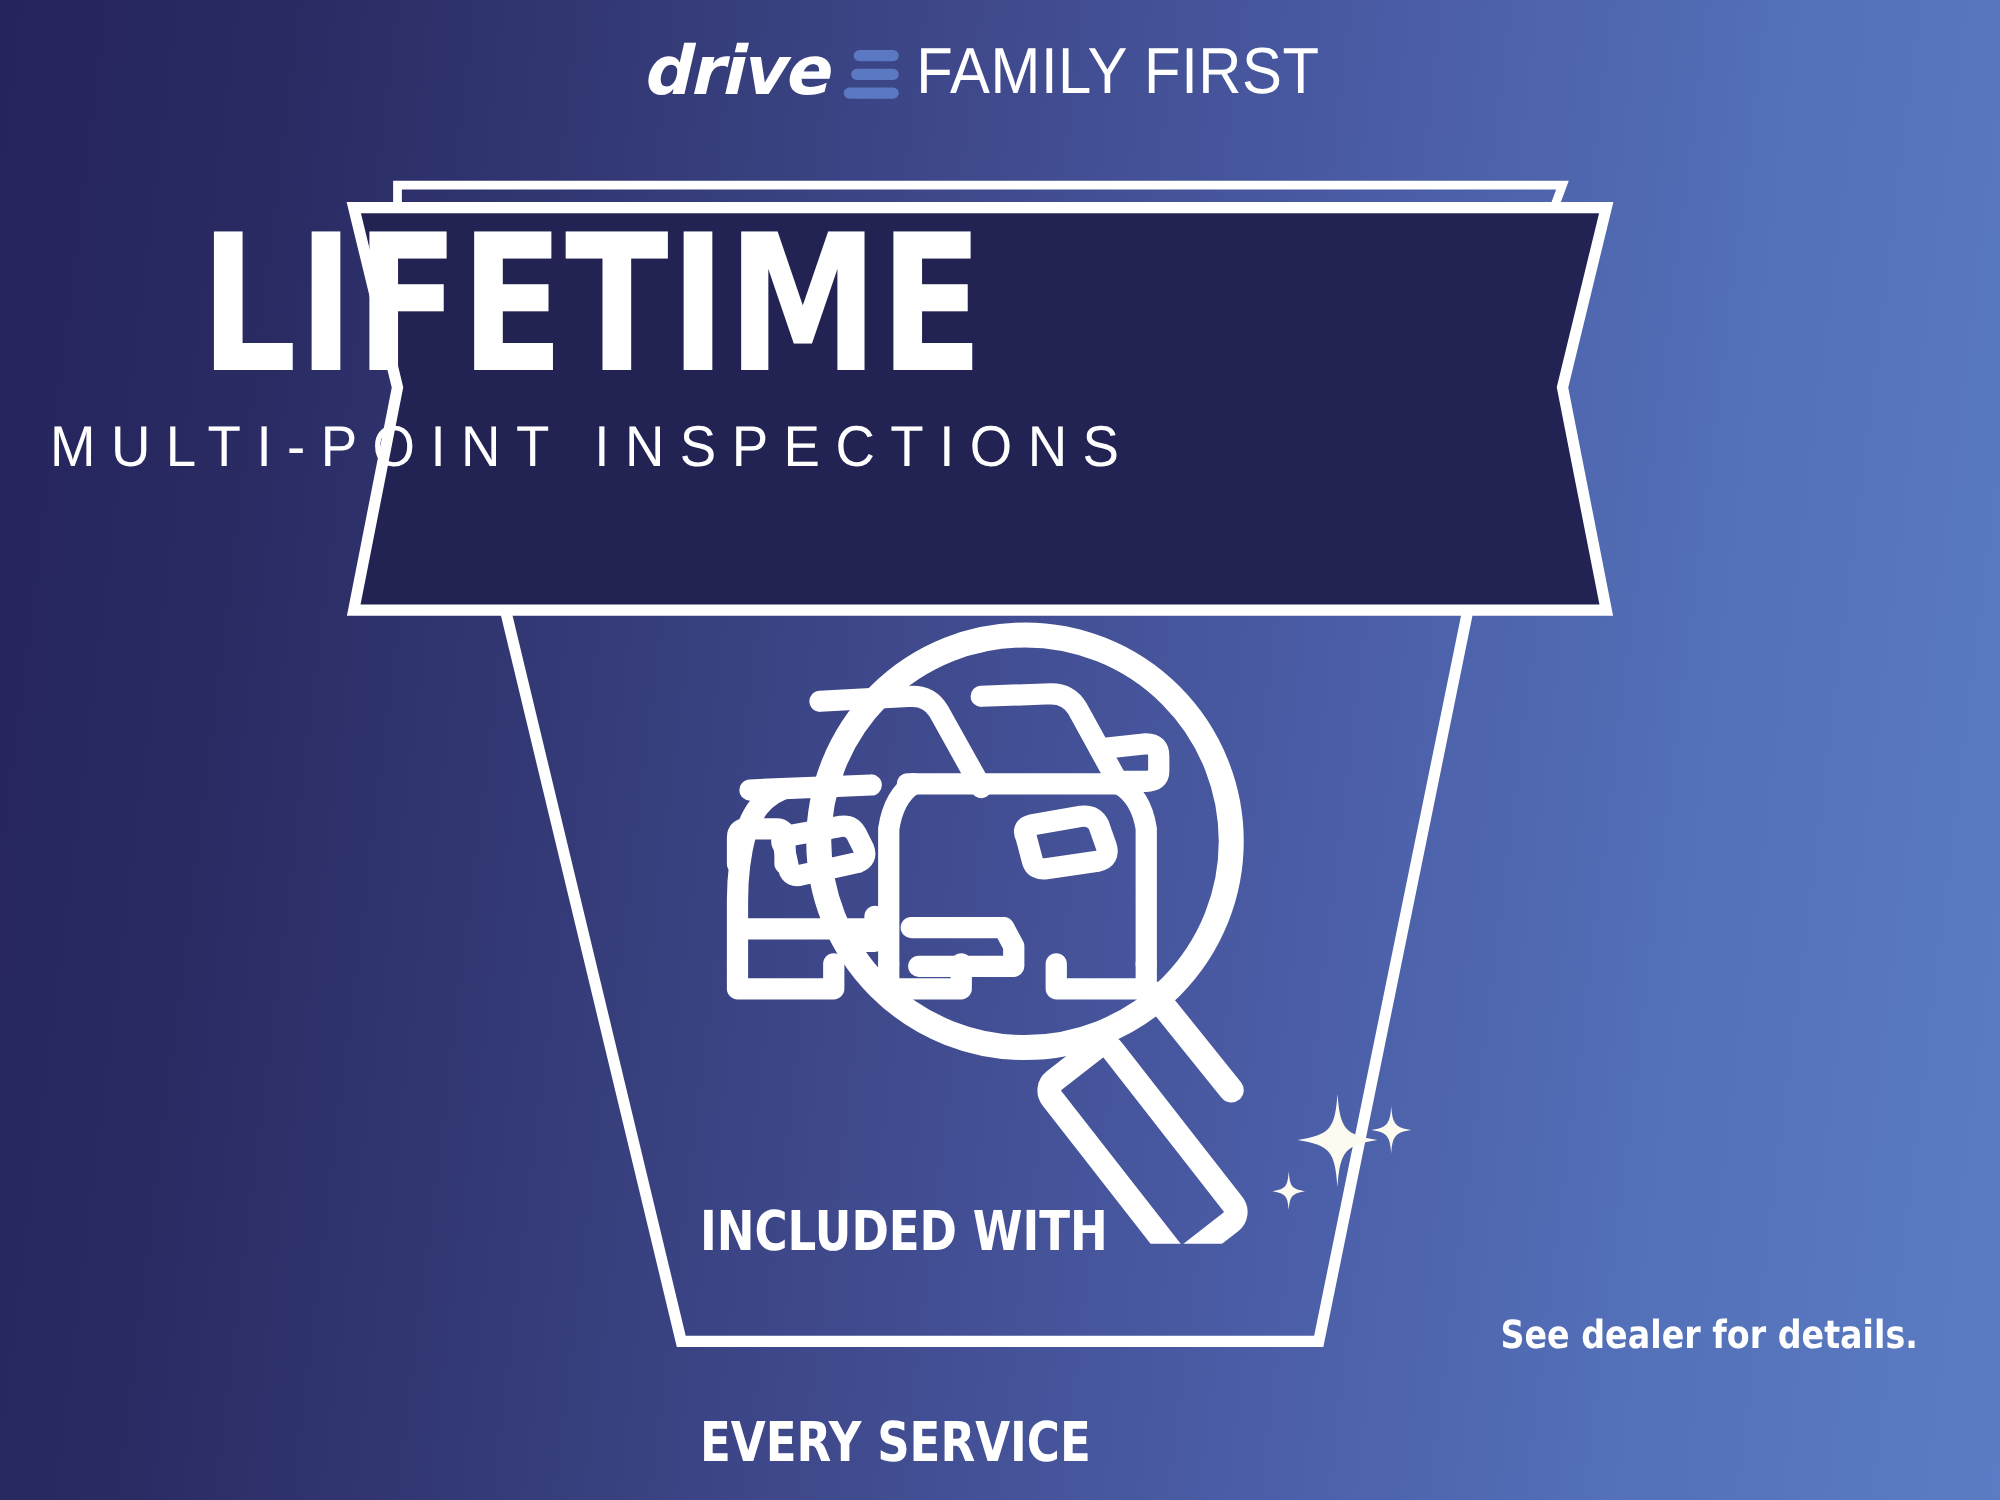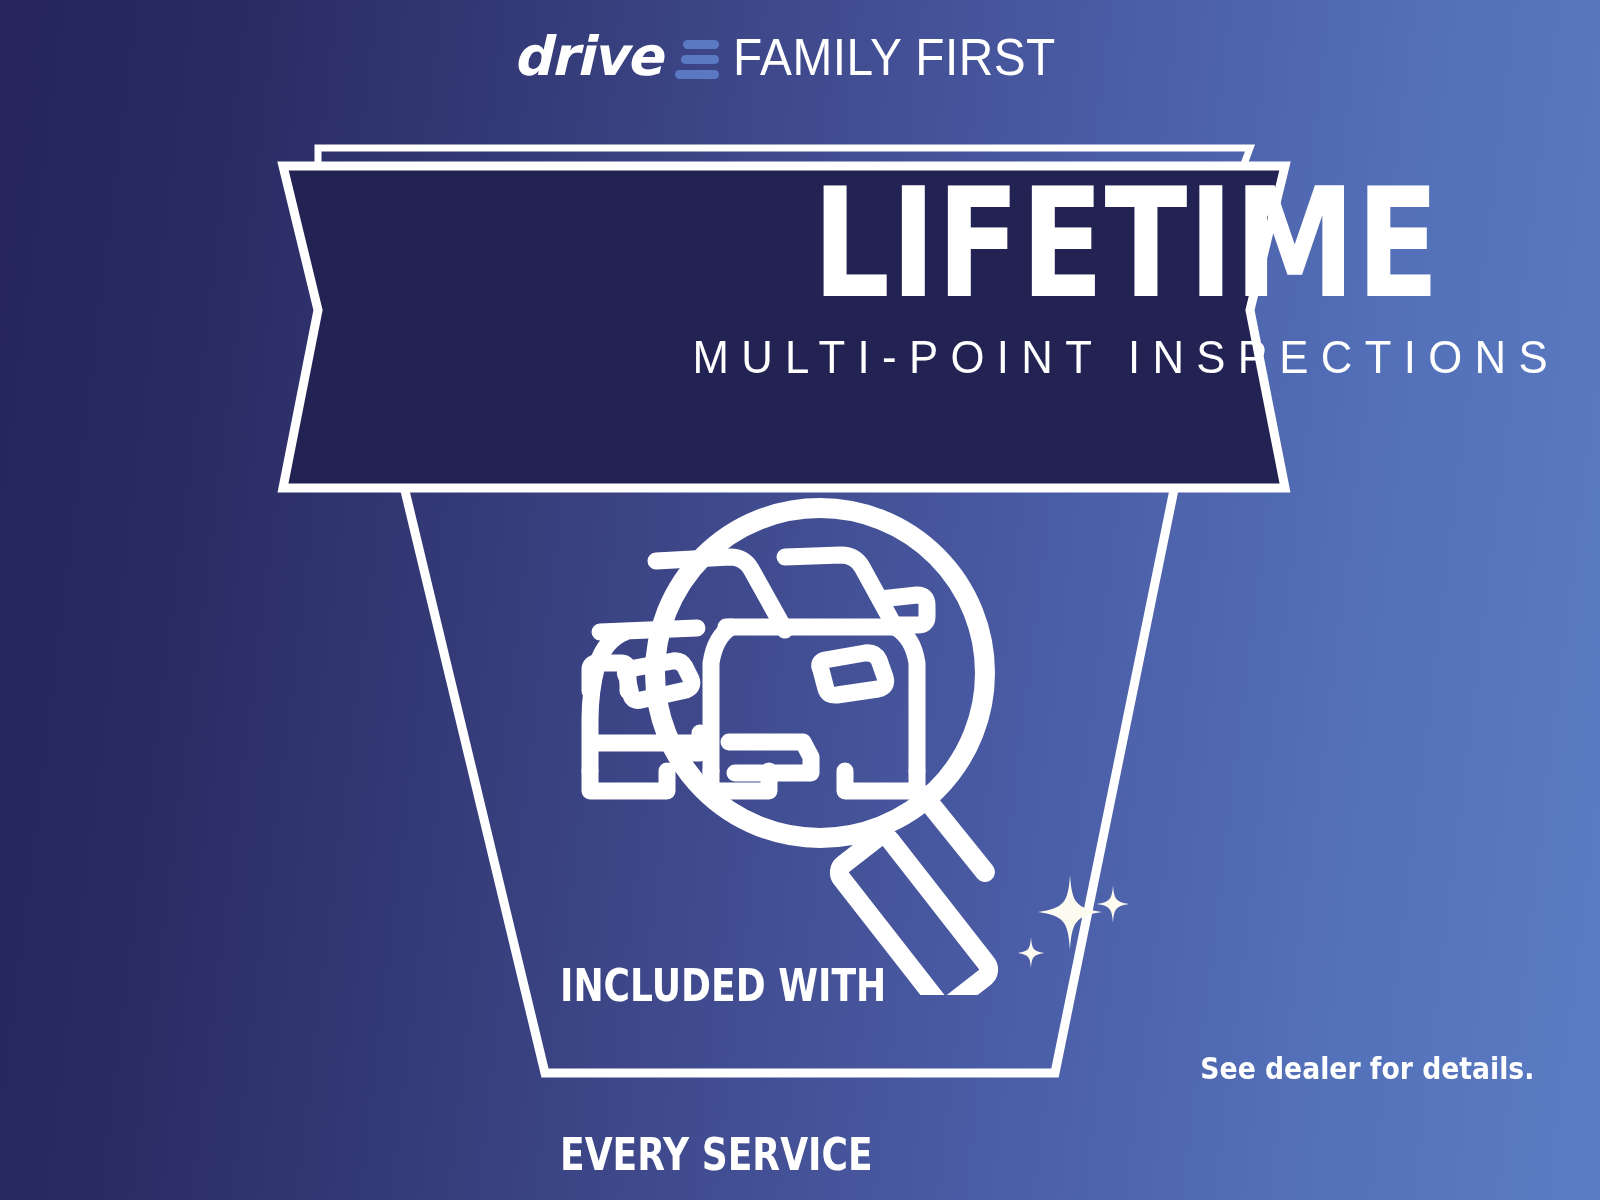--- a/index.html
+++ b/index.html
@@ -88,21 +88,21 @@
     width: 1600px; height: 1200px;
     z-index: 4;
     pointer-events: none;
   }
   #banner-text {
     position: absolute;
     left: 0;
     top: 172px;
     width: 1600px;
     z-index: 5;
-    text-align: right;
+    text-align: left;
   }
   #title-main {
     font-family: "DejaVu Sans", sans-serif;
     font-weight: 700;
     font-size: 152px;
     line-height: 0.95;
     color: #ffffff;
     letter-spacing: 1px;
     transform: scaleX(0.80);
     display: block;

